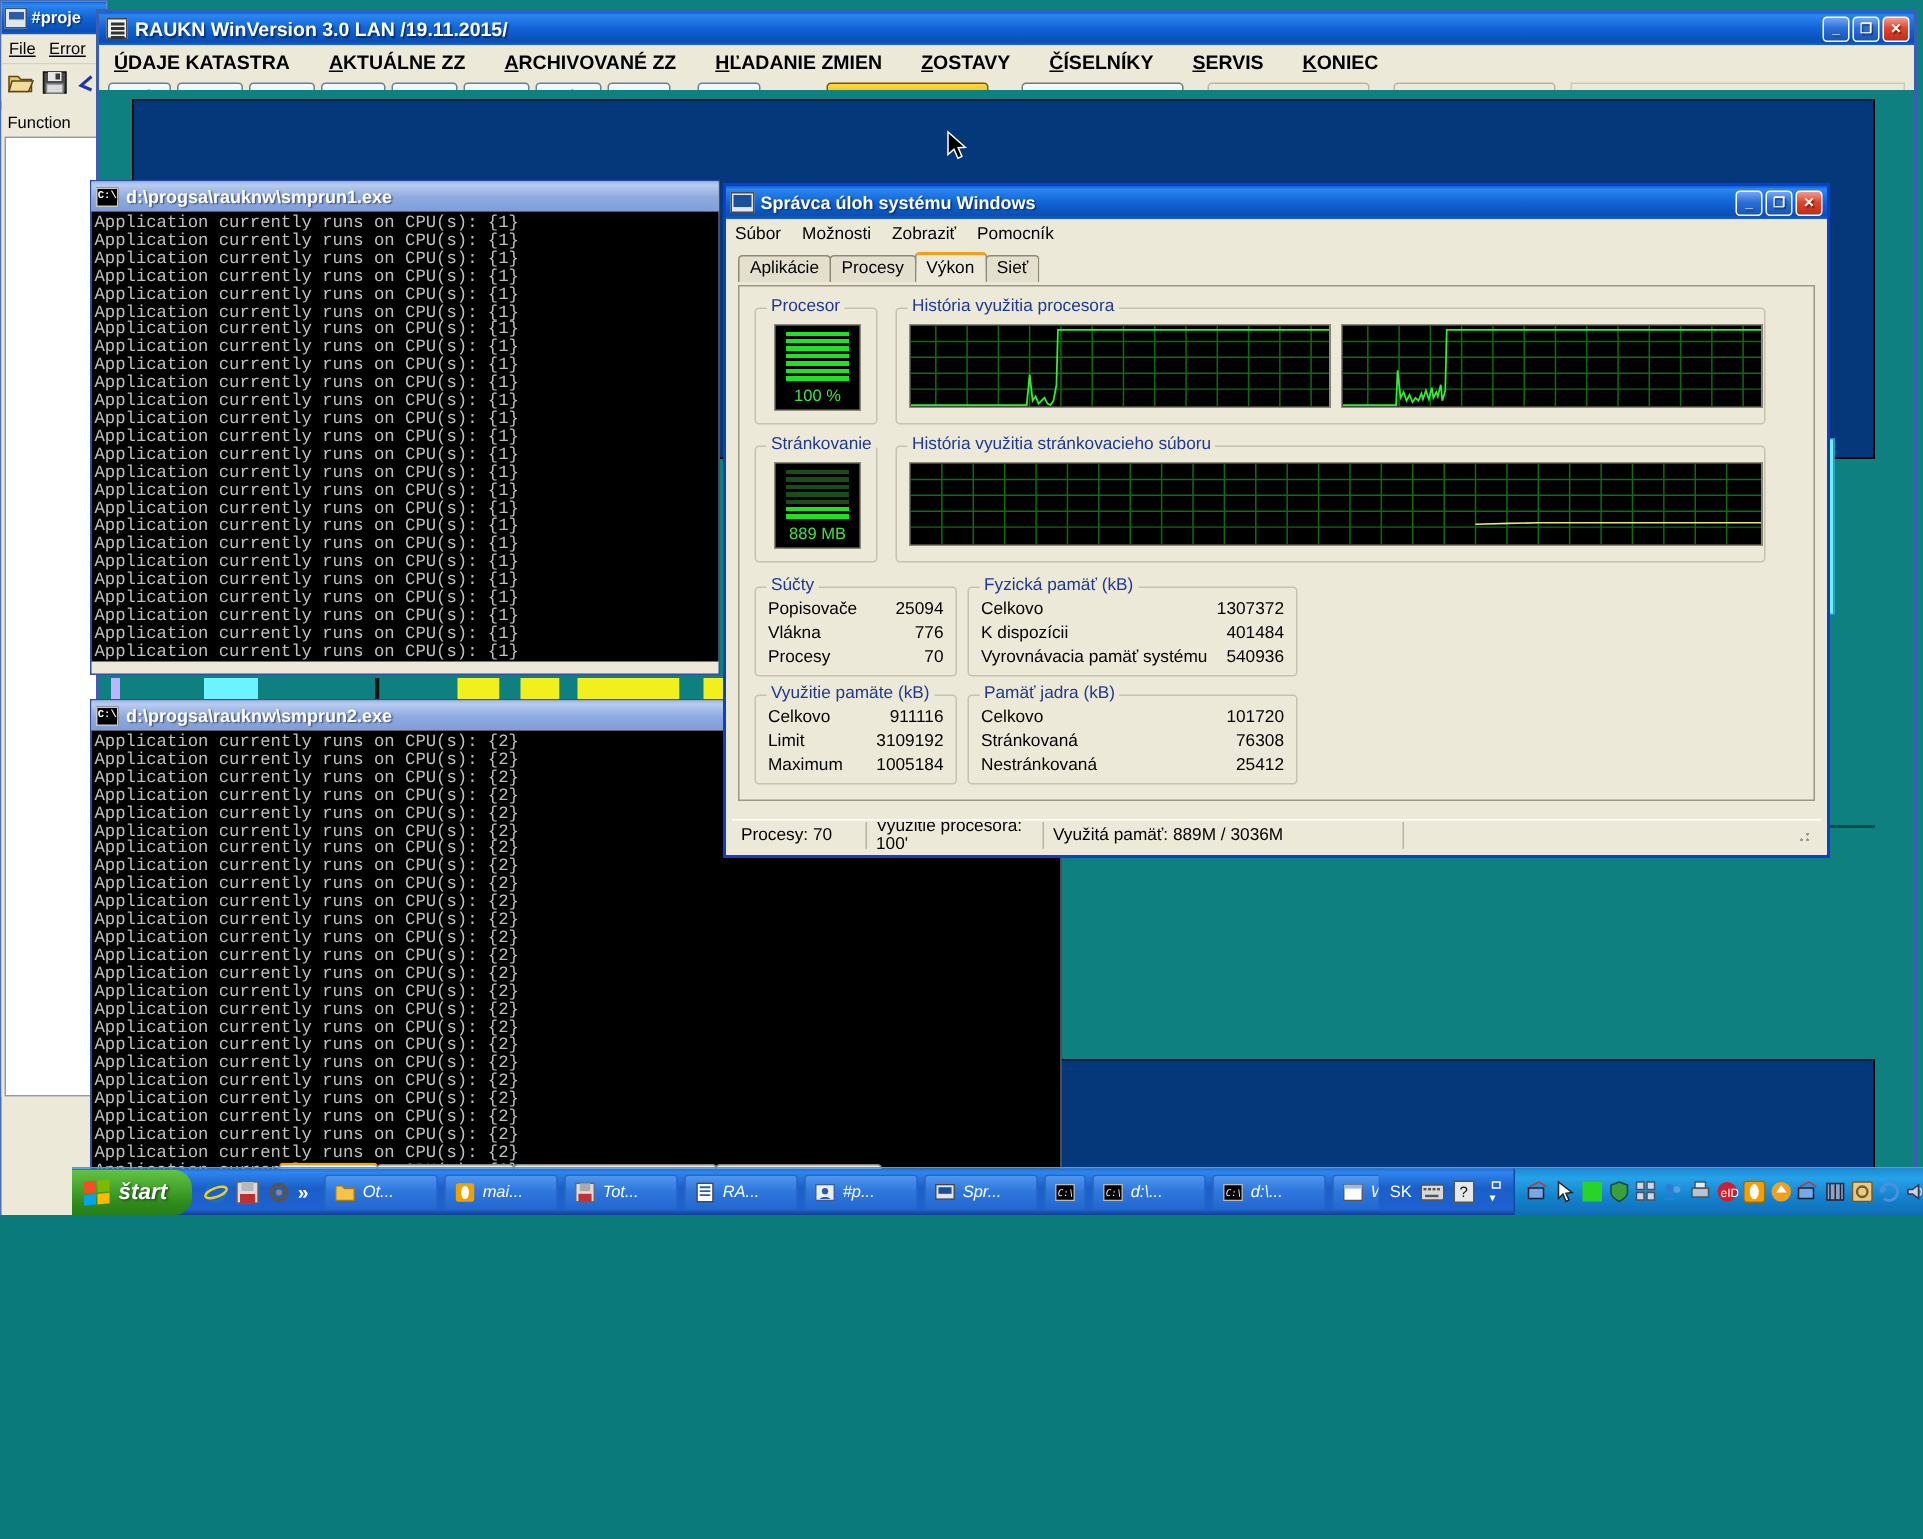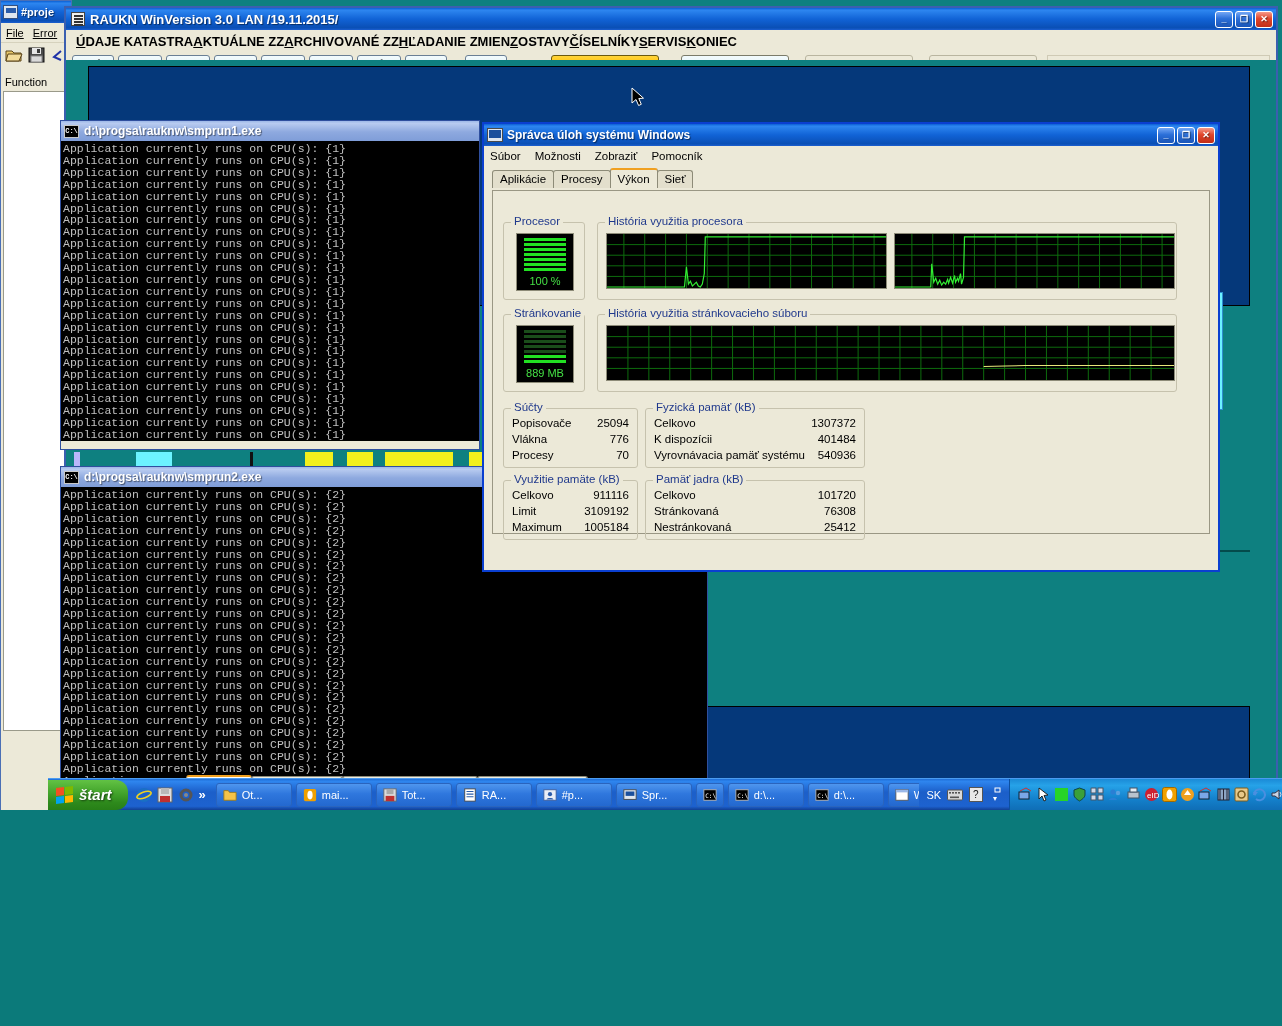--- a/index.html
+++ b/index.html
@@ -40,21 +40,21 @@
               font-size:11px; background:#ece9d8; border-bottom:1px solid #d6d2bd; }
   #ide-menu span { text-decoration: underline; text-underline-offset:1px; }
   #ide-tools { height:24px; display:flex; align-items:center; gap:5px; padding-left:4px; background:#ece9d8;}
   #ide-panel { margin:6px 0 0 0; background:#ece9d8; }
   #ide-fnlabel { font-size:11px; padding:3px 4px; }
   #ide-list { background:#fff; border:1px solid #9a9a8a; height:640px; margin:0 2px; }
 
   
   #raukn { left:64px; top:6px; width:1214px; height:972px; border:2px solid #3b5fb0; background:#ece9d8; }
   #raukn-menu {
-    height:22px; display:flex; align-items:center; padding-left:10px;
+    height:22px; display:flex; align-items:center; gap:26px; padding-left:10px;
     background:#ece9d8; font-size:13px; font-weight:bold; color:#000;
   }
   #raukn-menu .mi { cursor:default; }
   #raukn-menu .mi u { text-decoration:underline; }
   #raukn-toolbar {
     height:30px; display:flex; align-items:center; gap:4px; padding:0 6px;
     background:#ece9d8; border-bottom:1px solid #c9c5af;
   }
   .tb-btn {
     height:24px; min-width:42px; padding:0 8px;
@@ -113,21 +113,21 @@
   #tm-tabstrip { padding:5px 0 0 8px; display:flex; align-items:flex-end; height:23px; position:relative; z-index:2;}
   .tm-tab {
     font-size:11.5px; padding:2px 7px 3px; border:1px solid #8d8b78; border-bottom:none;
     background:#e3dfcc; border-radius:3px 3px 0 0; margin-right:-1px; color:#000;
   }
   .tm-tab.sel { background:#ece9d8; border-top:2px solid #f0a020; padding-top:3px; position:relative; z-index:3; }
   #tm-page {
     position:absolute; left:8px; right:8px; top:66px; bottom:36px;
     border:1px solid #9a9784; background:#ece9d8;
   }
-  .gbox { position:absolute; border:1px solid #c6c2ad; border-radius:3px;margin-top:17px; }
+  .gbox { position:absolute; border:1px solid #c6c2ad; border-radius:3px; }
   .gbox > legend, .gbox .lgd {
     position:absolute; top:-8px; left:7px; background:#ece9d8; padding:0 3px;
     font-size:11.5px; color:#20398c;
   }
   .meter { background:#000; border:1px solid #8d8b78; position:relative; }
   .meter .bars { position:absolute; left:0; right:0; bottom:0; top:0; }
   .meter .lbl { position:absolute; left:0; right:0; bottom:3px; text-align:center; color:#45e045; font-size:11px; }
   .graph { background:#000; border:1px solid #8d8b78; position:relative; overflow:hidden; }
   .stats { position:absolute; font-size:11.5px; }
   .srow { display:flex; justify-content:space-between; line-height:16px; }
@@ -164,21 +164,21 @@
     border-radius:0 12px 12px 0; color:#fff; font-size:15px; font-weight:bold; font-style:italic;
     text-shadow:1px 1px 2px rgba(0,0,0,.6);
   }
   #startflag { width:17px;height:16px; display:grid; grid-template-columns:1fr 1fr; grid-template-rows:1fr 1fr; gap:1px; transform: skewY(-6deg);}
   #startflag i:nth-child(1){background:#f25022}
   #startflag i:nth-child(2){background:#7fba00}
   #startflag i:nth-child(3){background:#00a4ef}
   #startflag i:nth-child(4){background:#ffb900}
   #qlaunch { display:flex; align-items:center; gap:5px; padding:0 4px 0 8px; height:32px; }
   .qi { width:16px;height:16px; }
-  #tb-items { display:flex; align-items:center; gap:4px; padding-left:6px; flex:1; overflow:hidden;}
+  #tb-items { display:flex; align-items:center; gap:4px; padding-left:6px; flex:1; overflow:hidden;font-style:italic;}
   .tbi {
     height:24px; min-width:76px; max-width:92px; padding:0 6px; display:flex; align-items:center; gap:5px;
     background: linear-gradient(180deg,#4f96ee,#2f77dd 45%,#2368cf);
     border:1px solid #2a64bd; border-radius:3px; color:#fff; font-size:11px;
     white-space:nowrap; overflow:hidden;
   }
   .tbi .ic { width:14px;height:14px;flex:none; }
   #tray-lang { display:flex; align-items:center; gap:6px; padding:0 8px; color:#fff; font-size:11px; }
   #tray {
     height:32px; display:flex; align-items:center; gap:3px; padding:0 8px;
@@ -596,20 +596,28 @@
               <span>76308</span>
             </div>
           <div class="srow">
               <span class="k">Nestránkovaná</span>
               <span>25412</span>
             </div>
         </div>
       </div>
     </div>
 
+    <div id="tm-status">
+      <div class="sc" style="width:90px">Procesy: 70</div>
+      <div class="sc" style="width:118px">Využitie procesora: 100'</div>
+      <div class="sc" style="width:240px">Využitá pamäť: 889M / 3036M</div>
+      <div class="sc last">
+        <span class="grip"></span>
+      </div>
+    </div>
   </div>
 
   <div id="out-tabs">
     <div class="ot sel">Messages</div>
     <div class="ot">Search Results</div>
     <div class="ot">Runtime Error Callstack</div>
     <div class="ot">Command Window</div>
   </div>
 
   <svg class="cursor" style="left:632px;top:88px;width:14px;height:20px;overflow:visible">

